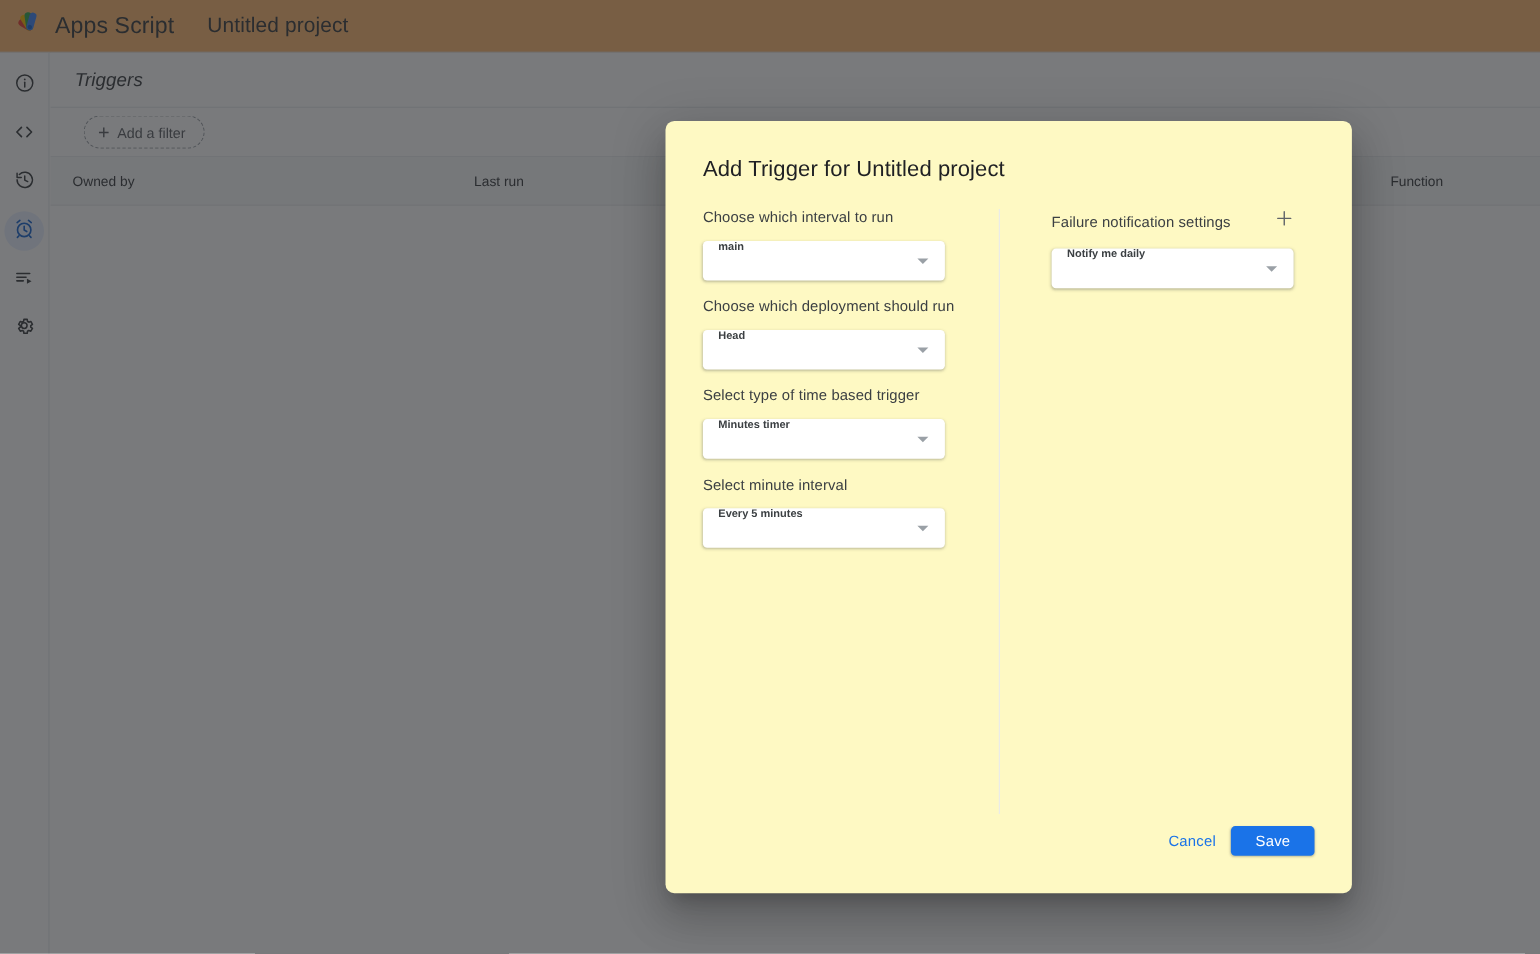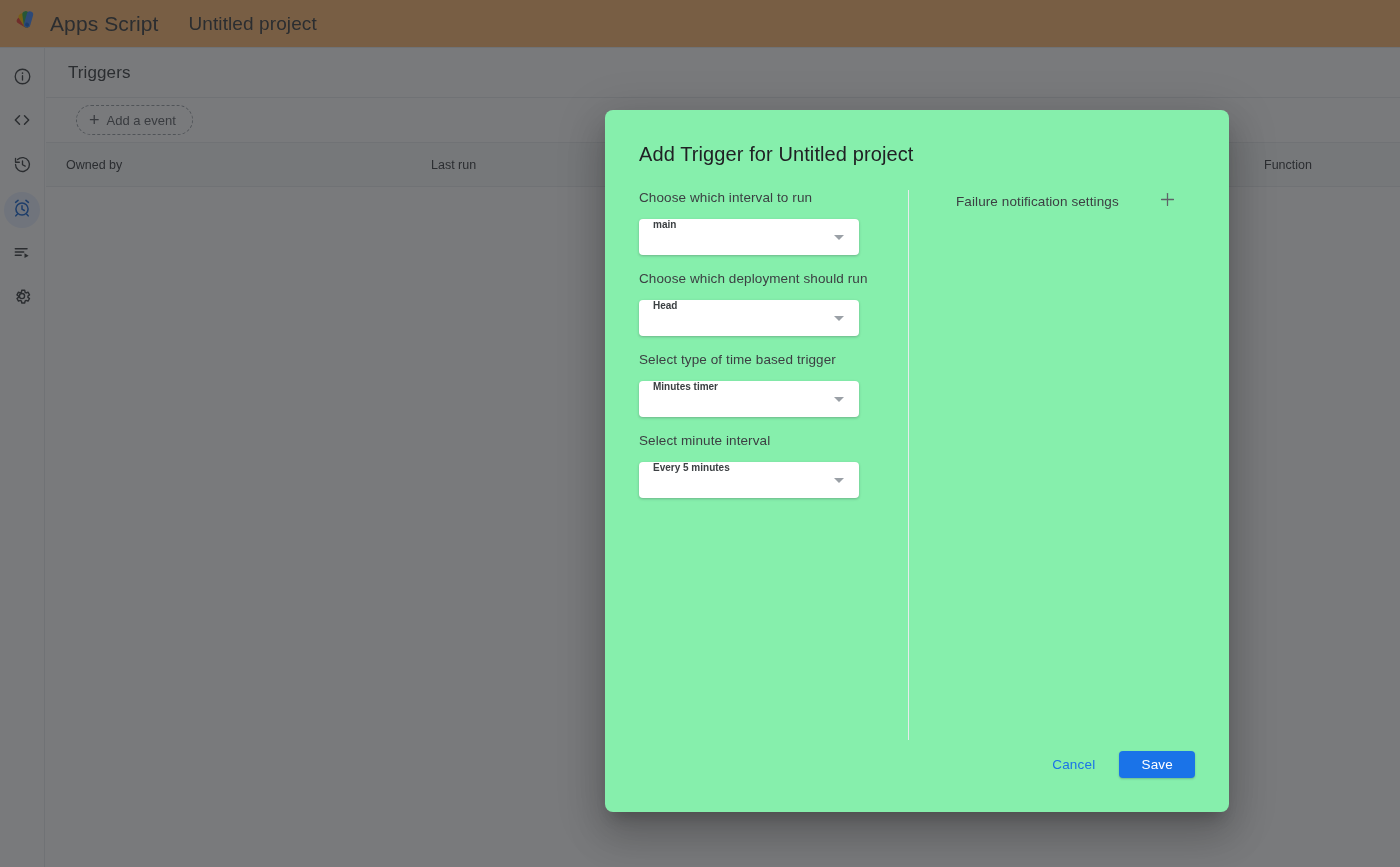--- a/index.html
+++ b/index.html
@@ -82,20 +82,21 @@
     left: 46px; top: 48px;
     width: 1354px; height: 819px;
     background: #ffffff;
   }
   .page-head {
     height: 50px;
     border-bottom: 1px solid #e8eaed;
     display: flex;
     align-items: center;
     padding-left: 22px;
+    font-style: italic;
   }
   .page-head h1 {
     margin: 0;
     font-size: 17px;
     font-weight: 400;
     color: #3c4043;
     letter-spacing: .1px;
   }
   .filter-bar {
     height: 45px;
@@ -143,21 +144,21 @@
     position: absolute;
     inset: 0;
     background: rgba(32,33,36,0.6);
   }
 
   
   #dialog {
     position: absolute;
     left: 605px; top: 110px;
     width: 624px; height: 702px;
-    background: #86efac;
+    background: #fef9c3;
     border-radius: 8px;
     box-shadow: 0 11px 15px -7px rgba(0,0,0,.2),
                 0 24px 38px 3px rgba(0,0,0,.14),
                 0 9px 46px 8px rgba(0,0,0,.12);
     overflow: hidden;
   }
   .dlg-title {
     position: absolute;
     left: 34px; top: 33px;
     font-size: 20px;
@@ -235,21 +236,20 @@
 
   
   .dlg-footer {
     position: absolute;
     left: 0; bottom: 0;
     width: 624px; height: 96px;
     display: flex;
     align-items: center;
     justify-content: flex-end;
     padding-right: 34px;
-    gap: 10px;
   }
   .btn-text {
     background: none;
     border: none;
     color: #1a73e8;
     font-size: 13.5px;
     font-family: inherit;
     padding: 9px 14px;
     border-radius: 4px;
     cursor: pointer;
@@ -373,21 +373,21 @@
 
   <div class="content">
 
     <div class="page-head">
       <h1>Triggers</h1>
     </div>
 
     <div class="filter-bar">
       <button class="filter-chip">
         <span class="plus-glyph">+</span>
-        <span>Add a event</span>
+        <span>Add a filter</span>
       </button>
     </div>
 
     <div class="table-head">
       <span class="th th-owned">Owned by</span>
       <span class="th th-lastrun">Last run</span>
       <span class="th th-function">Function</span>
     </div>
 
     <div></div>
@@ -446,20 +446,24 @@
         <div class="field-label">Failure notification settings</div>
         <div class="icon-btn">
           <span>
             <svg width="19" height="19" viewBox="0 0 24 24" stroke="currentColor" stroke-width="1.6" stroke-linecap="round">
               <line x1="12" y1="4.5" x2="12" y2="19.5"></line>
               <line x1="4.5" y1="12" x2="19.5" y2="12"></line>
             </svg>
           </span>
         </div>
       </div>
+      <div class="select">
+        <span>Notify me daily</span>
+        <span class="caret"></span>
+      </div>
     </div>
 
   </div>
 
   <div class="dlg-footer">
     <button class="btn-text">Cancel</button>
     <button class="btn-filled">Save</button>
   </div>
 </div>
 

